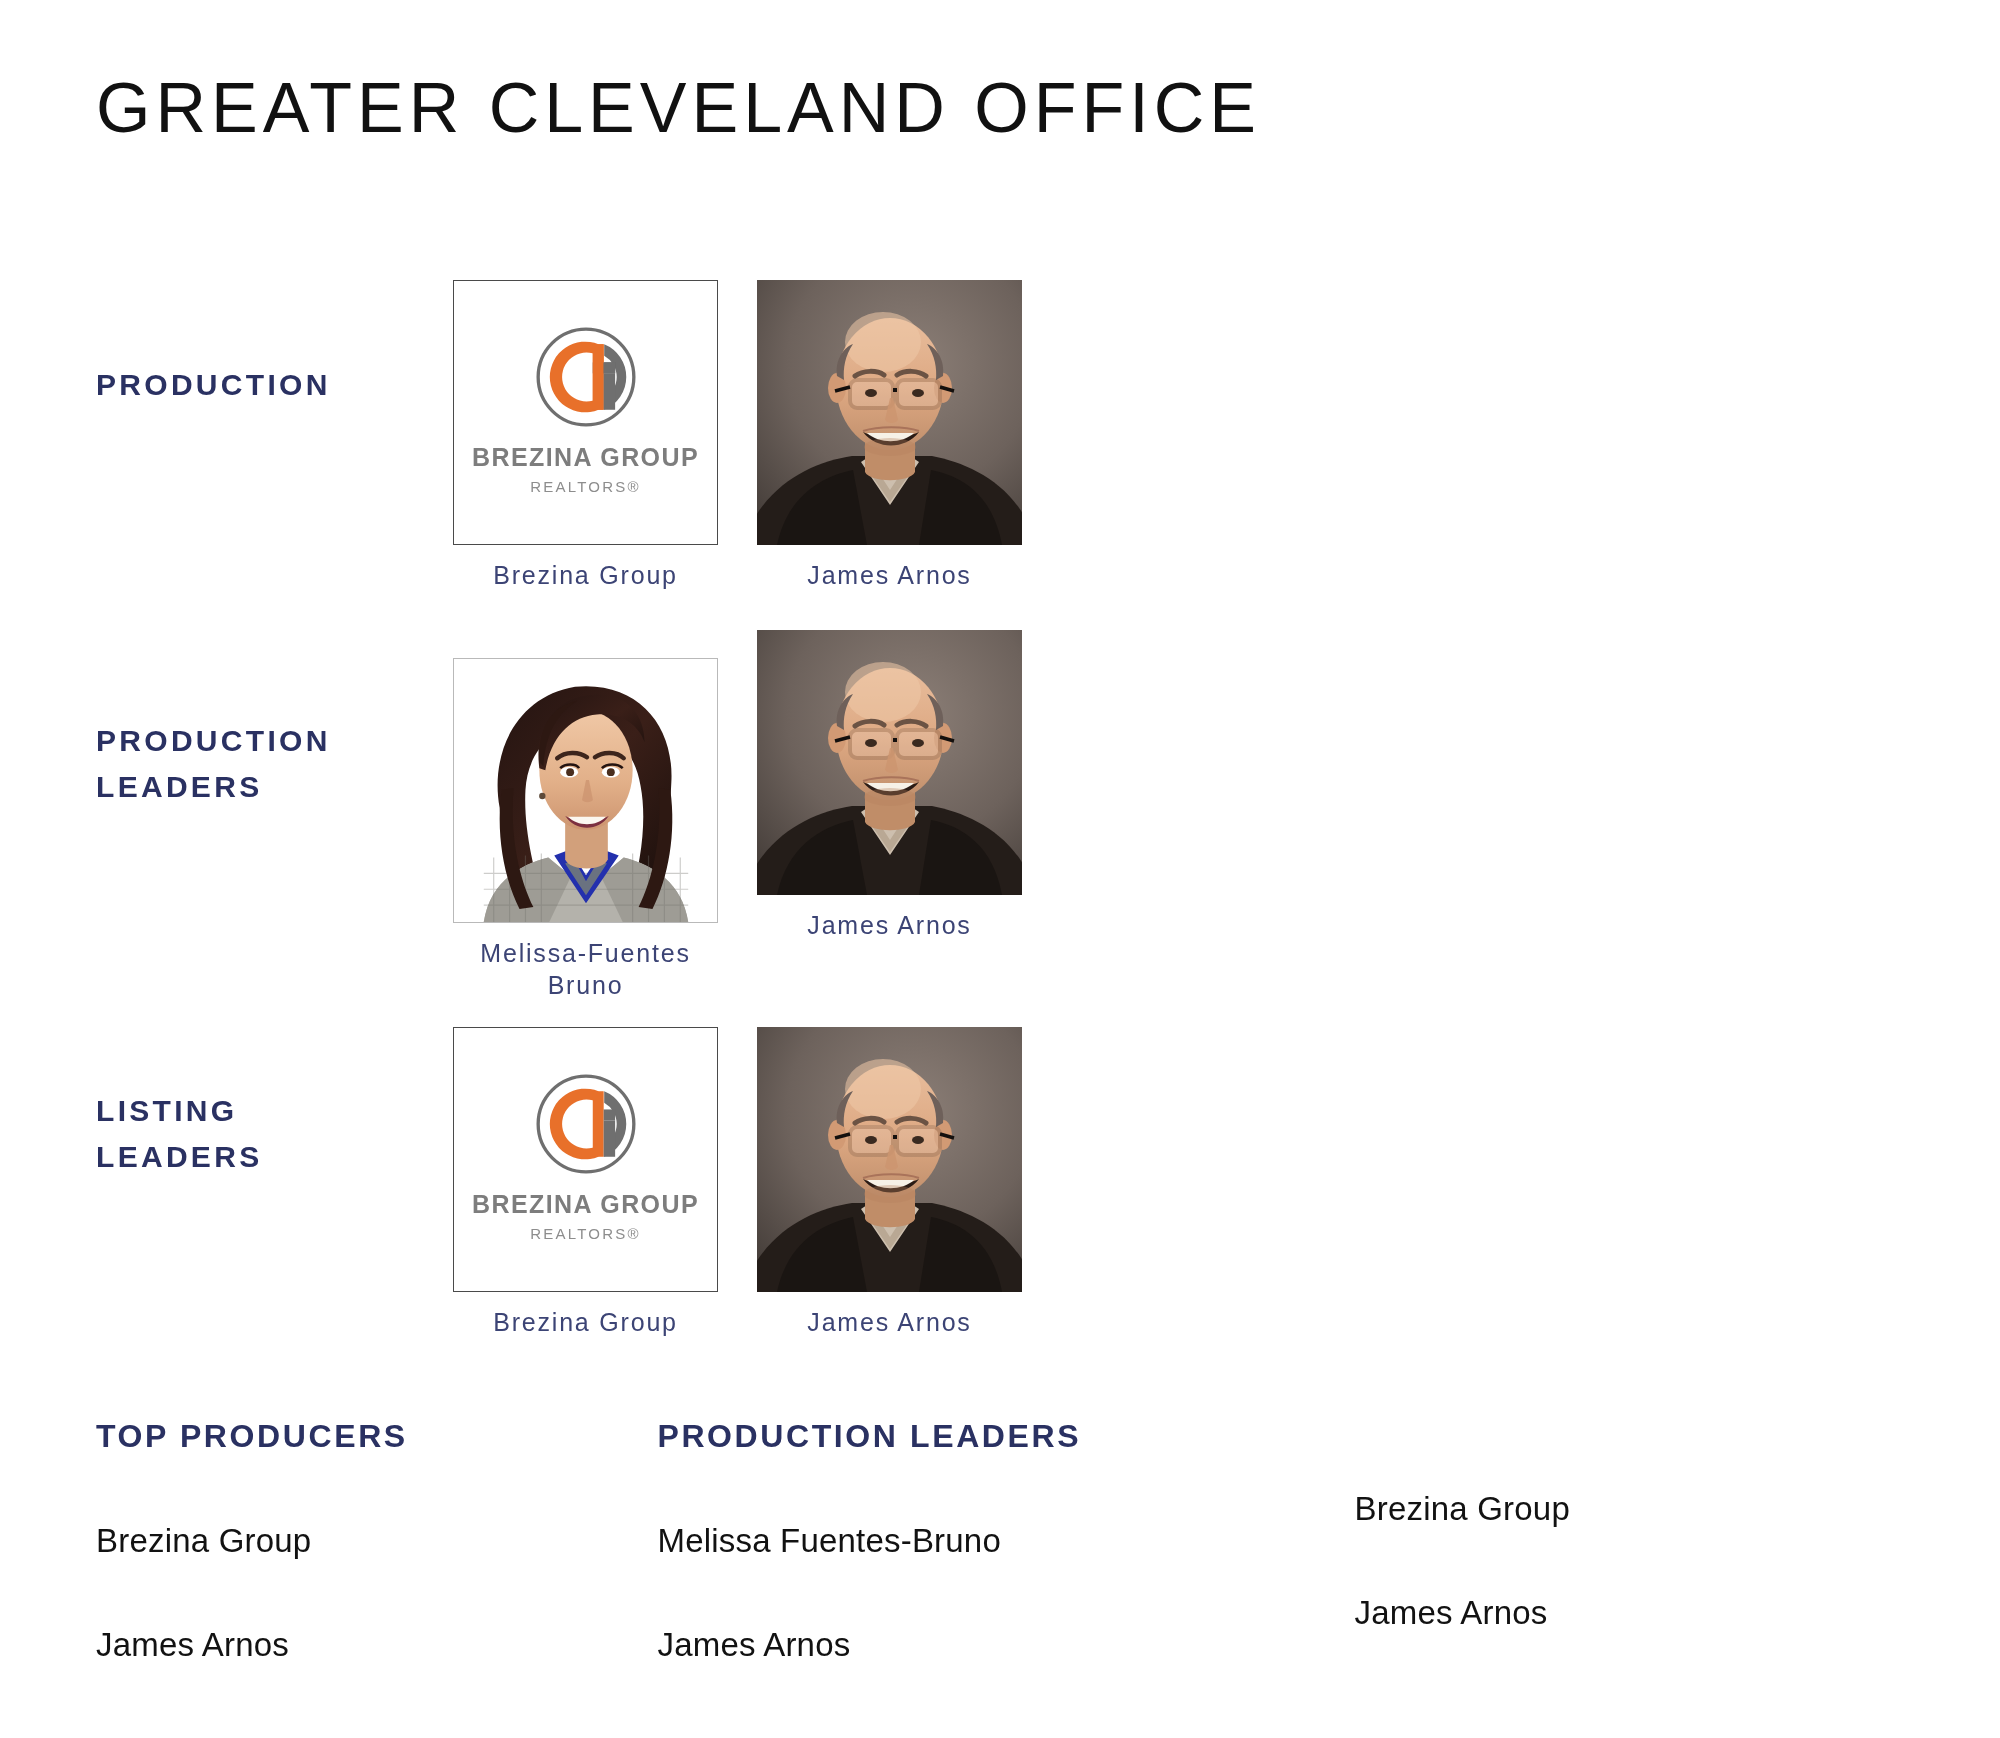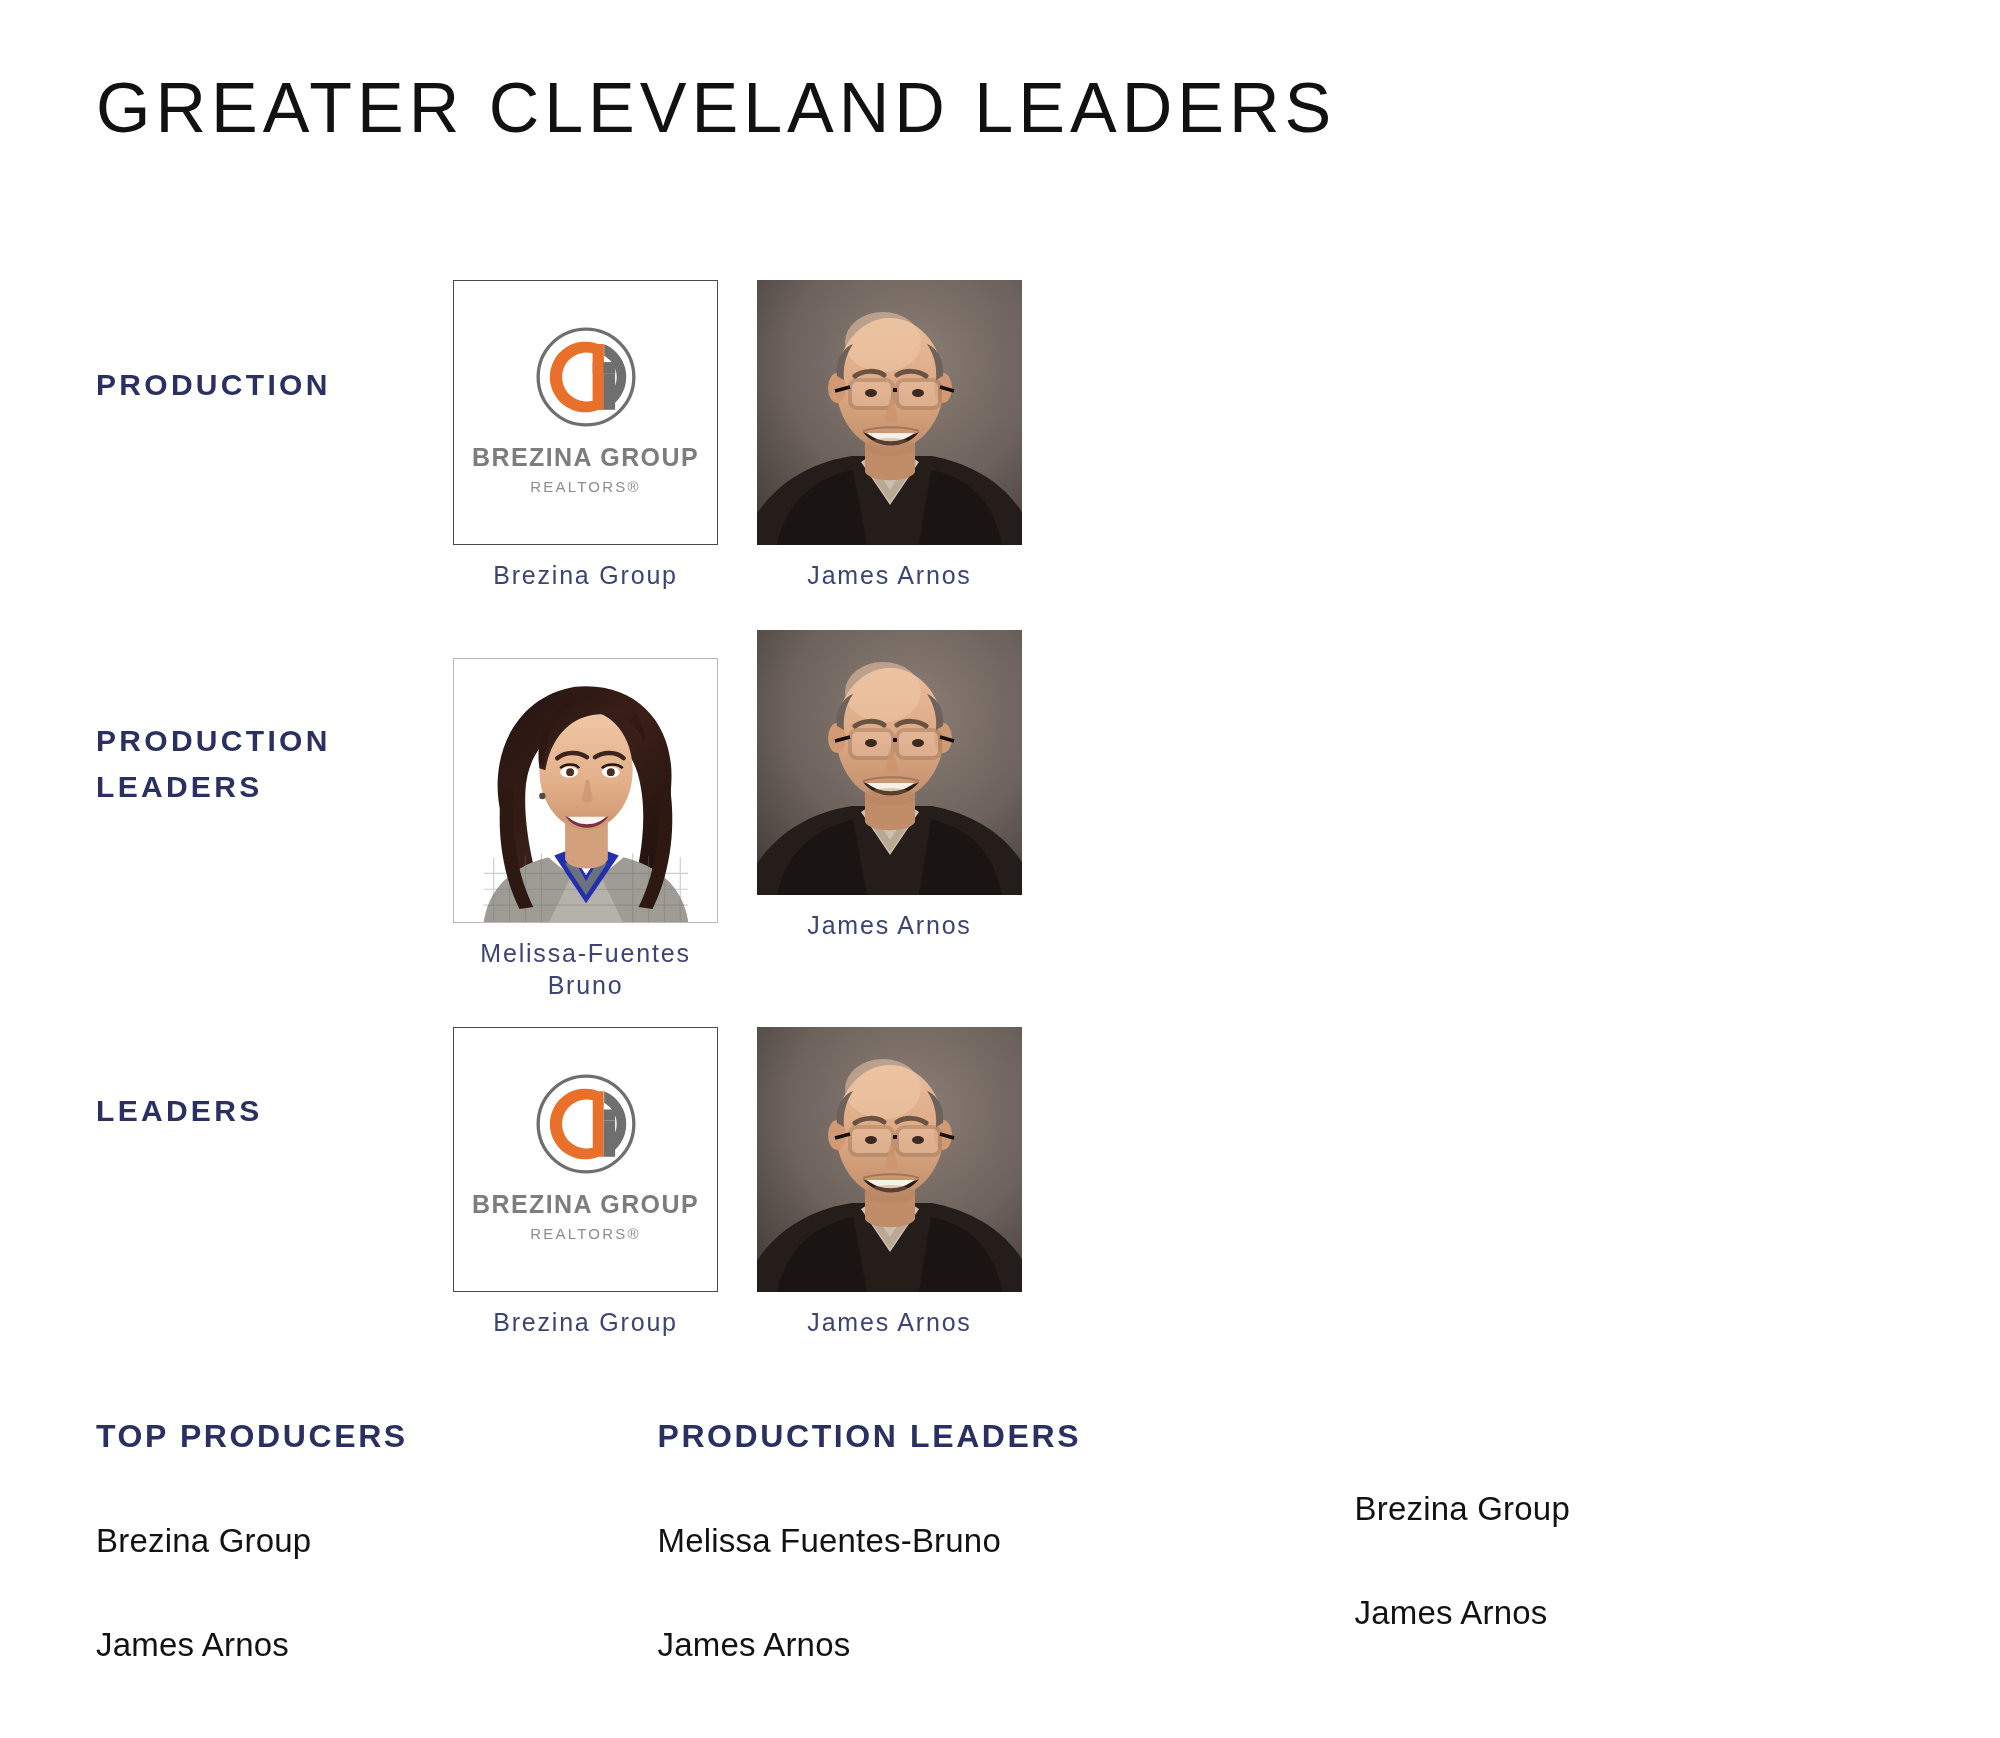--- a/index.html
+++ b/index.html
@@ -158,30 +158,31 @@
     line-height: 1;
     letter-spacing: 0.2px;
     white-space: nowrap;
   }
   .summary-col li.n1 { margin-top: 72px; }
   .summary-col li.n2 { margin-top: 71px; }
 </style>
 </head>
 <body>
 
-<div class="page-title">GREATER CLEVELAND LEADERS</div>
+<div class="page-title">GREATER CLEVELAND OFFICE</div>
 
 <div class="row-label r1">
   <div>PRODUCTION</div>
 </div>
 <div class="row-label r2">
   <div>PRODUCTION</div>
   <div>LEADERS</div>
 </div>
 <div class="row-label r3">
+  <div>LISTING</div>
   <div>LEADERS</div>
 </div>
 
 <div class="card logo-card c-r1a">
   <div class="media">
     <div class="brezina">
       <svg class="mark" viewBox="0 0 100 100">
         <circle cx="50" cy="50" r="46" fill="none" stroke="#6f6f6f" stroke-width="3.2"></circle>
         <path d="M62 18.5 A34 34 0 1 0 62 81.5 L62 70.5 A23.5 23.5 0 1 1 62 29.5 Z" fill="#e8702a"></path>
         <rect x="56.5" y="18.5" width="10.5" height="63" fill="#e8702a"></rect>

